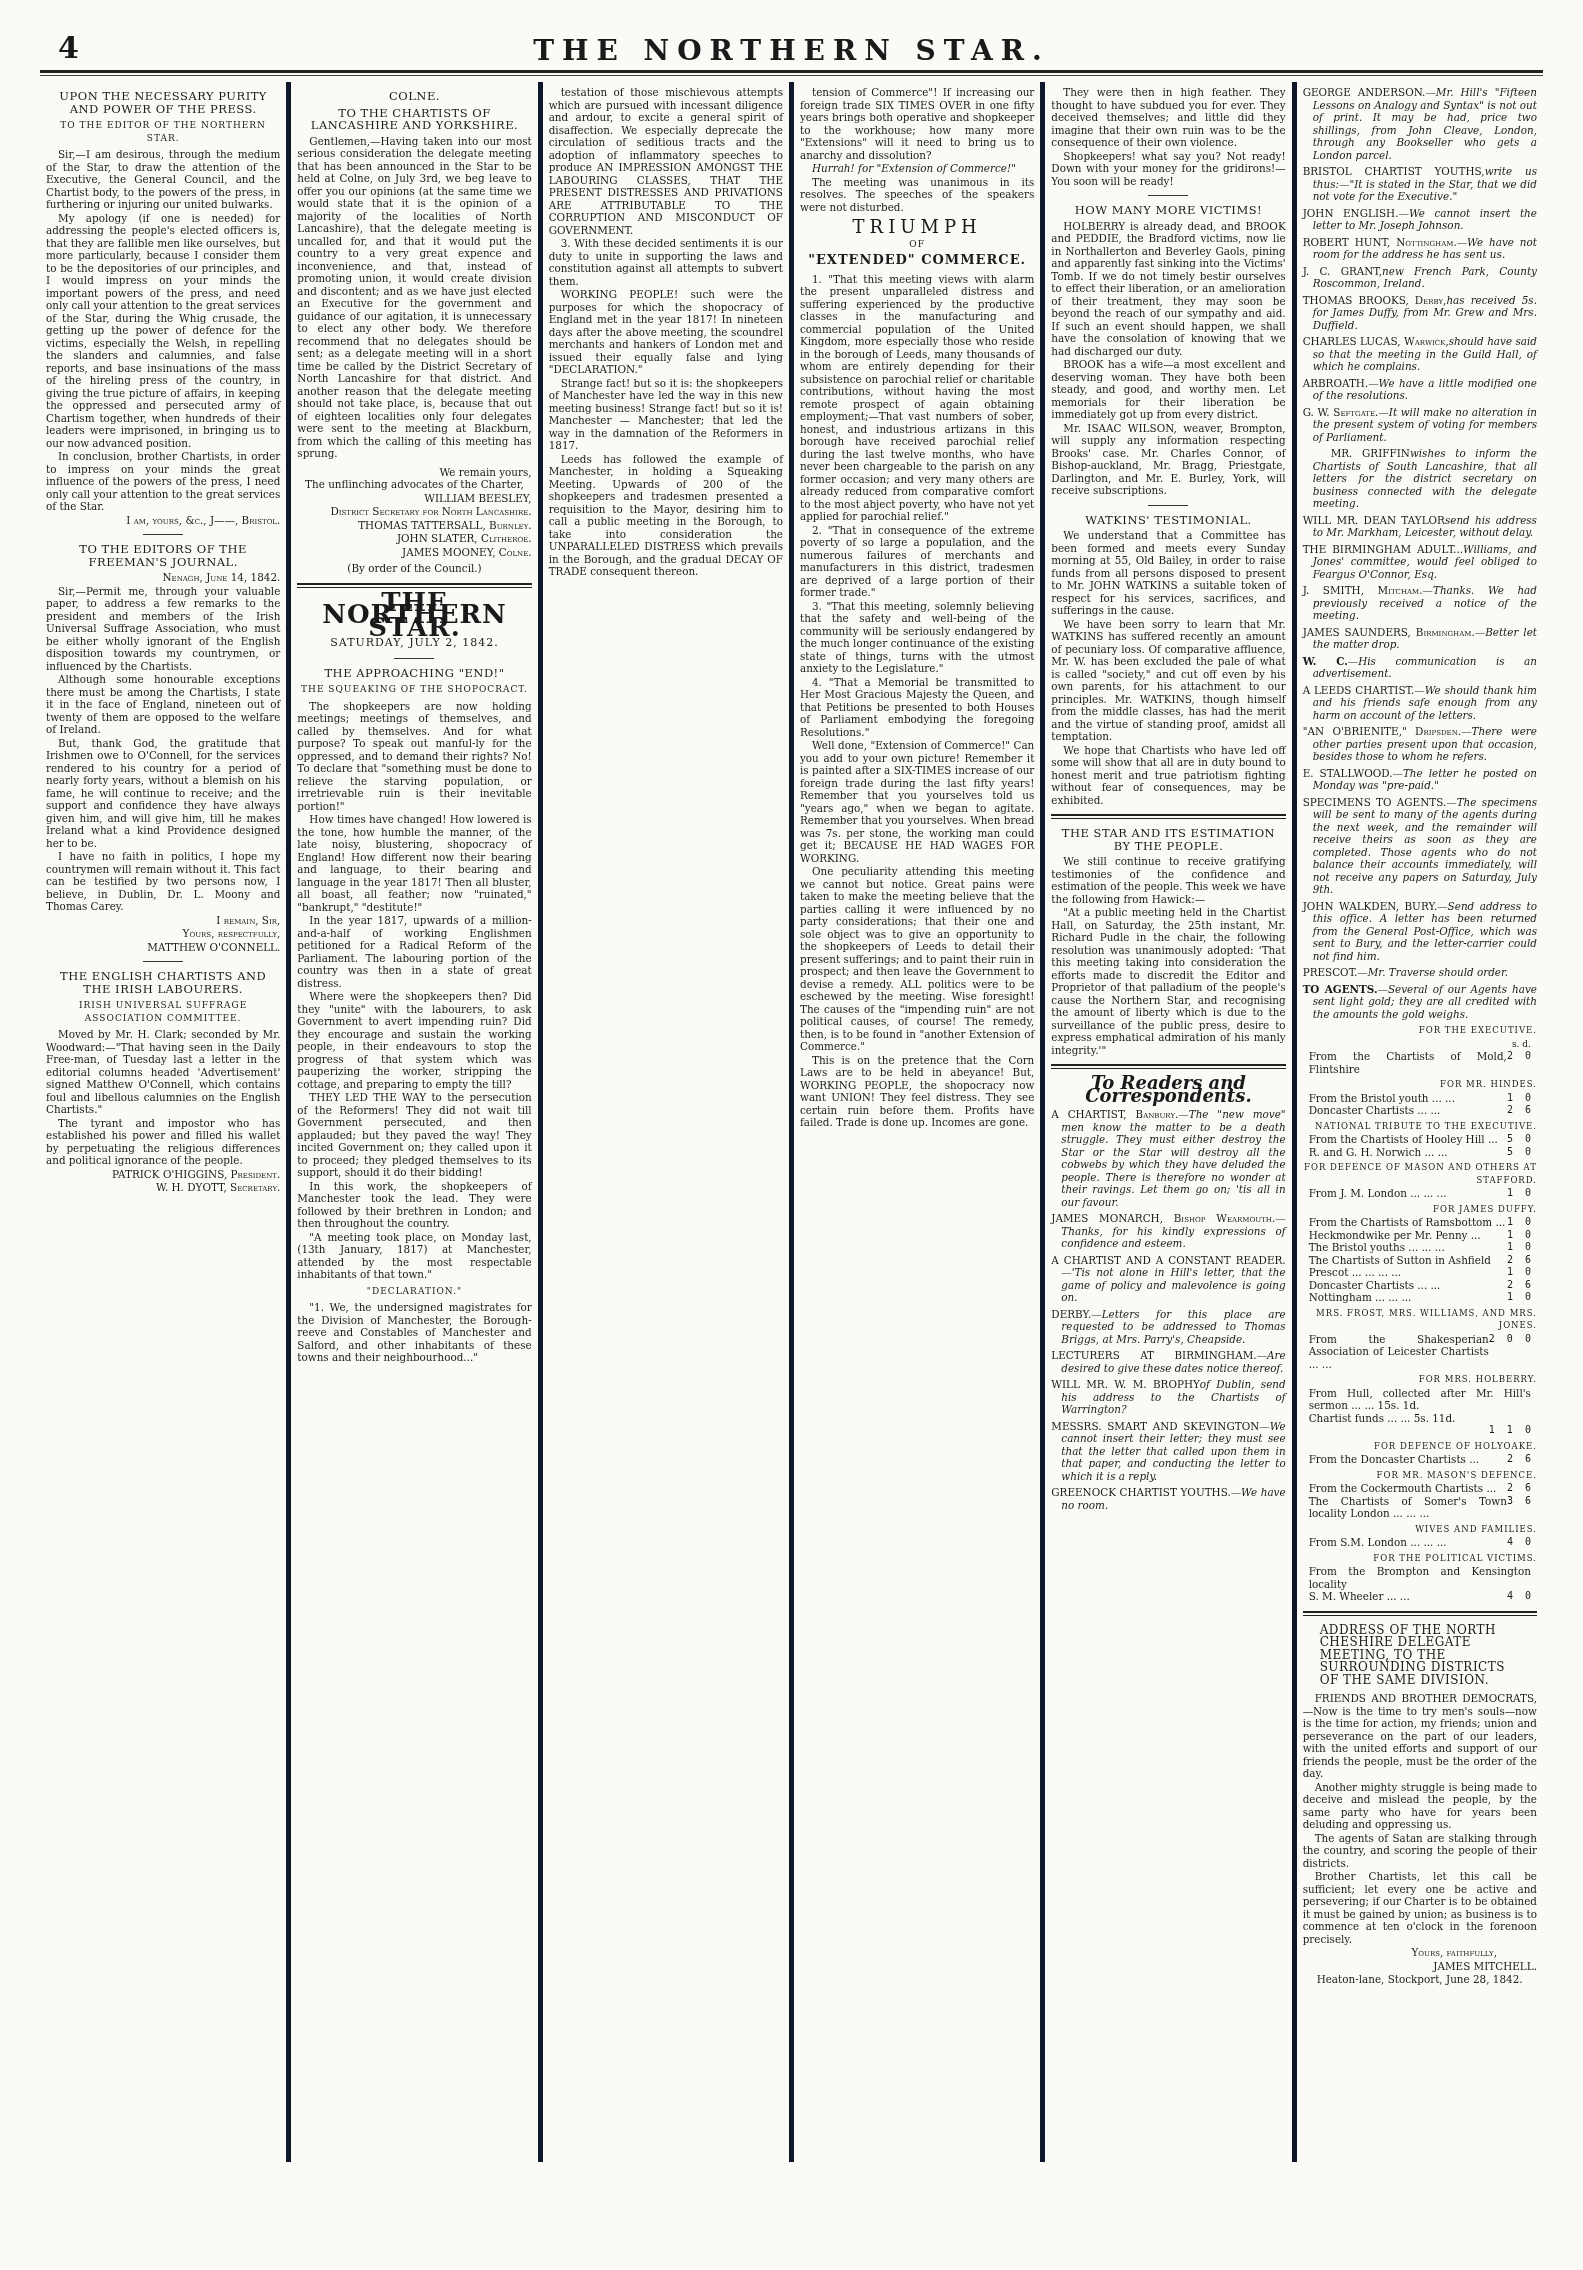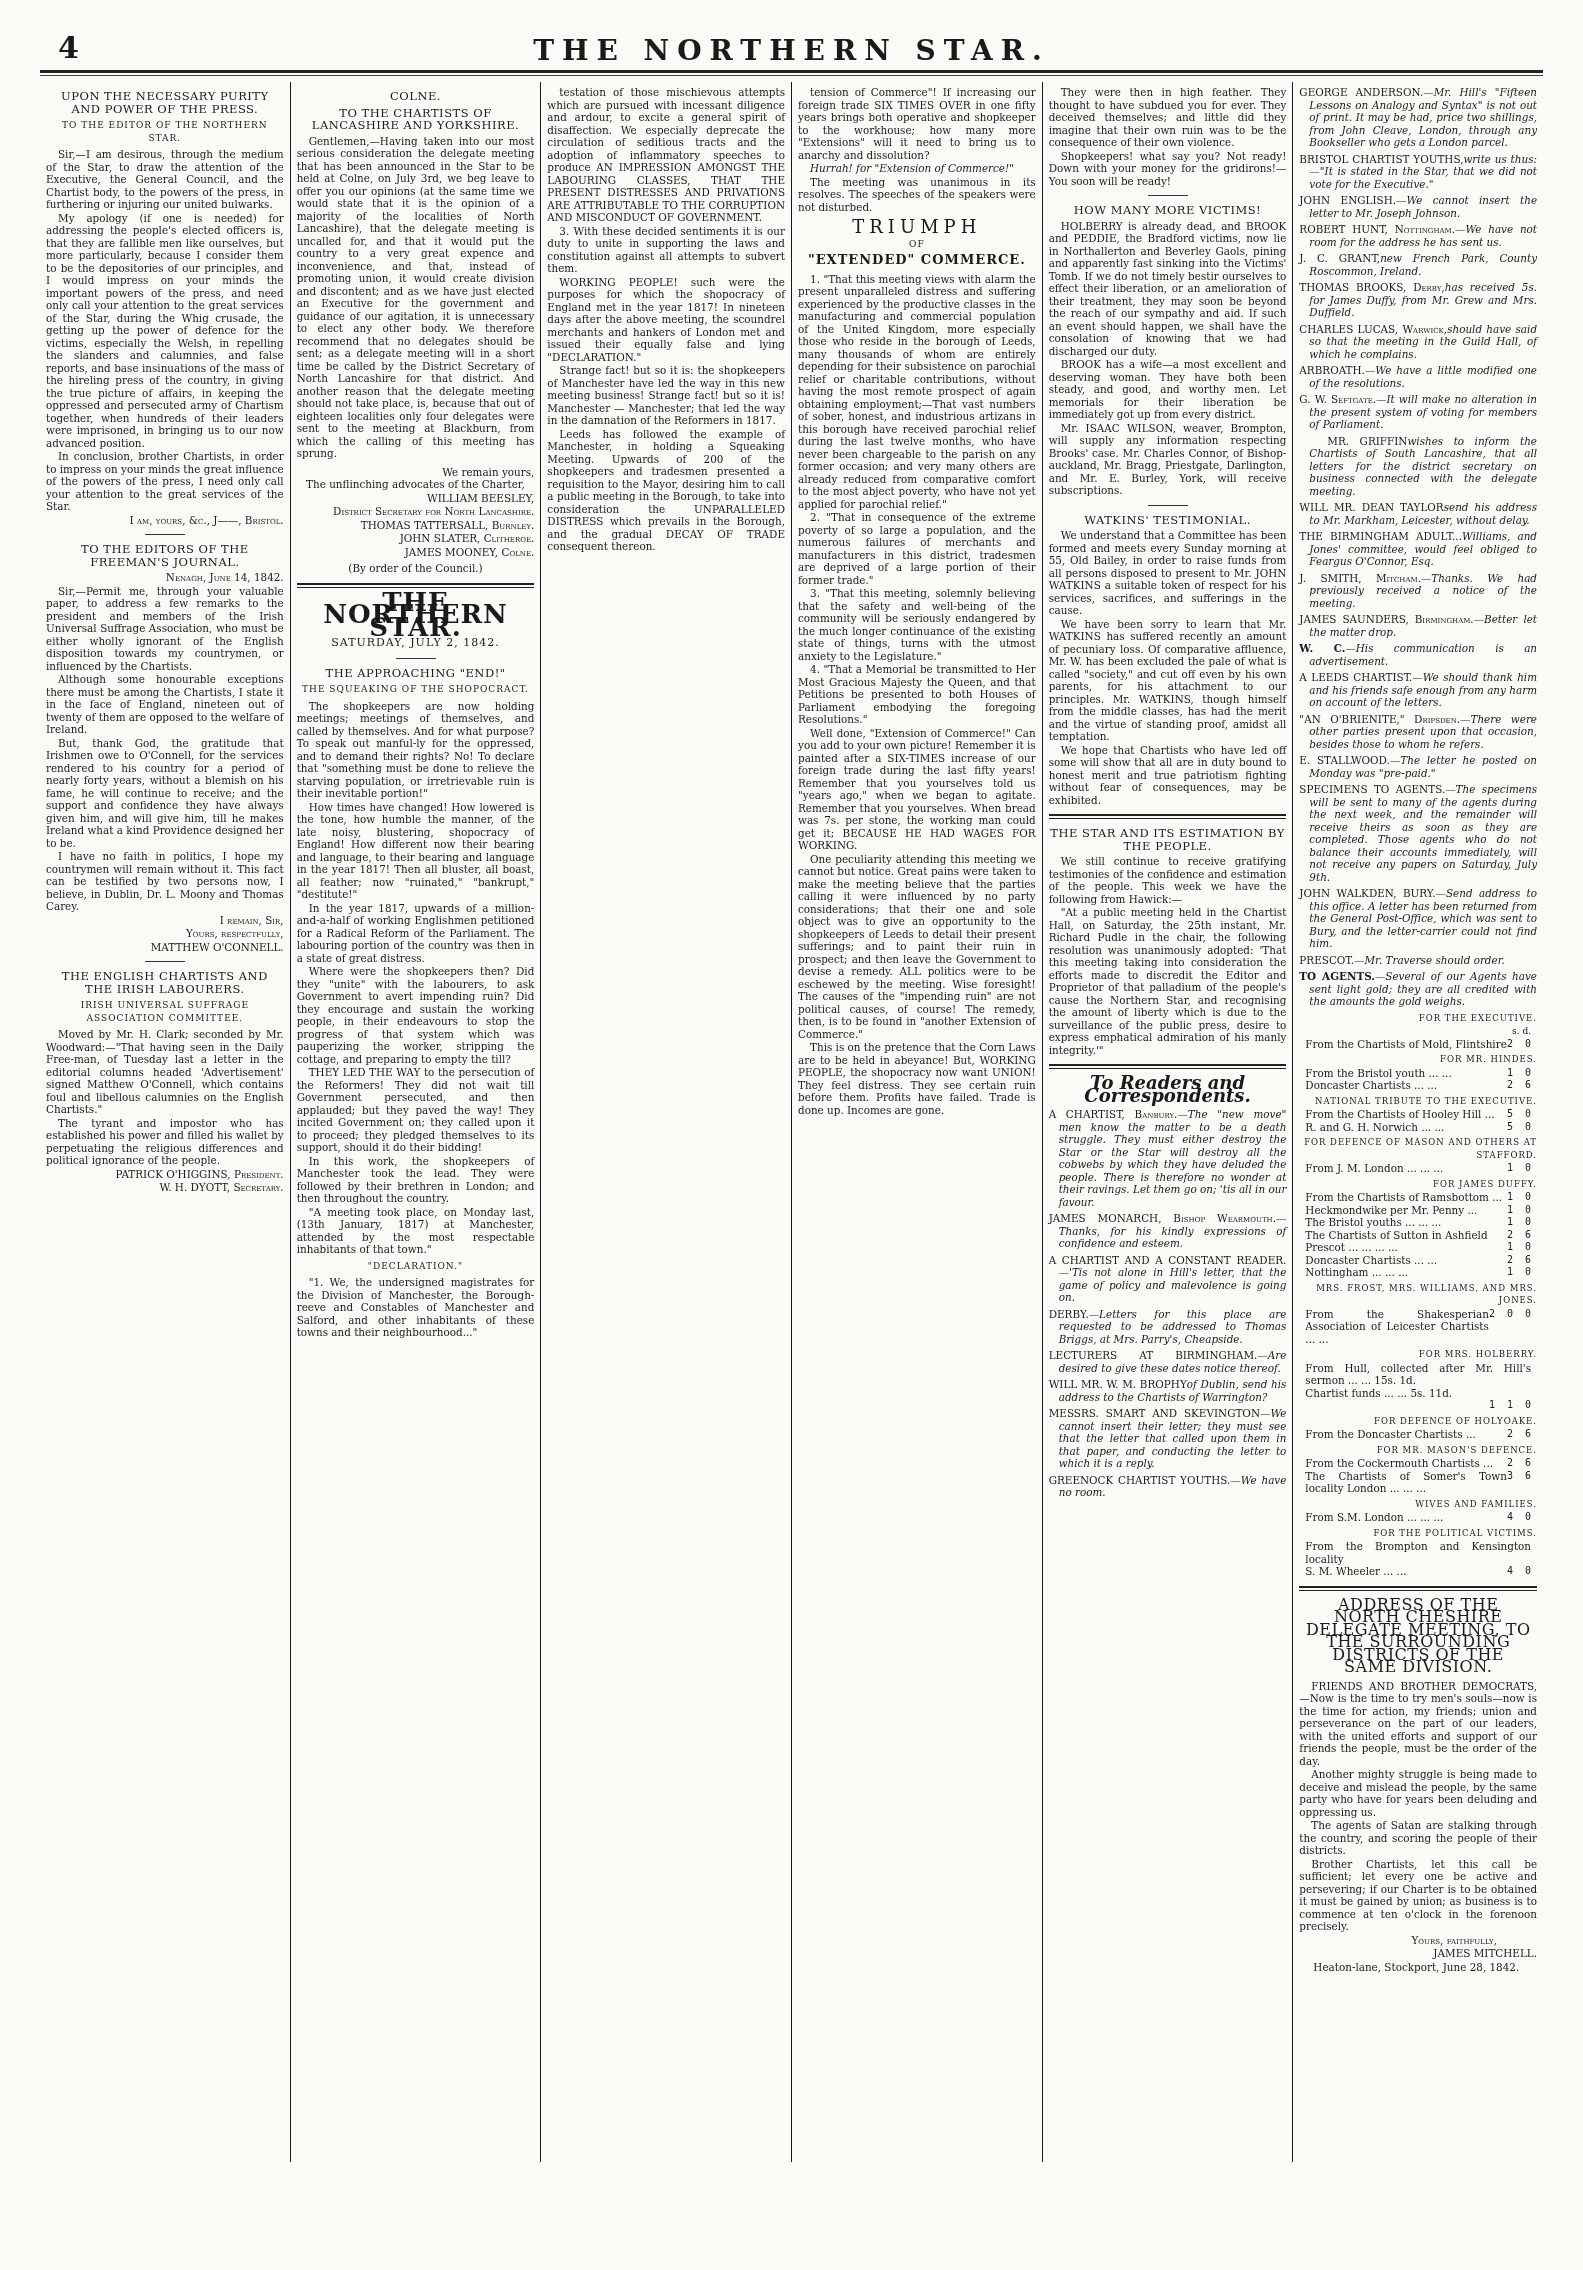--- a/index.html
+++ b/index.html
@@ -5,41 +5,41 @@
   html, body { margin:0; padding:0; background:#fbfaf7; }
   body { width:1583px; height:2270px; position:relative; overflow:hidden;
          font-family:"DejaVu Serif", serif; color:#1a1a1a; }
   .masthead { position:absolute; left:40px; right:40px; top:30px; height:48px; }
   .page-num { position:absolute; left:18px; top:0; font-size:30px; font-weight:bold; }
   .paper-title { position:absolute; left:0; right:0; top:4px; text-align:center;
                  font-size:28px; letter-spacing:8px; font-weight:bold; }
   .rule-thick { position:absolute; left:40px; right:40px; top:70px; height:3px; background:#222; }
   .rule-thin { position:absolute; left:40px; right:40px; top:75px; height:1px; background:#444; }
   .columns { position:absolute; left:40px; top:82px; width:1503px; height:2080px; display:flex; }
-  .col { flex:1; padding:4px 6px; border-right:1px solid #0f172a; overflow:hidden;
+  .col { flex:1; padding:4px 6px; border-right:5px solid #0f172a; overflow:hidden;
          font-size:10.4px; line-height:12.5px; text-align:justify; }
   .col:last-child { border-right:none; }
   .hd { text-align:center; font-size:11.5px; letter-spacing:0.5px; margin:4px 0 3px; text-transform:uppercase; }
   .sub { text-align:center; font-size:9px; letter-spacing:1px; margin:4px 0; }
   .p { text-indent:12px; margin:0 0 1px; }
   .sign { text-align:right; margin:1px 0; font-variant:small-caps; }
   .sig-block { margin:6px 0; }
   .sep { width:40px; height:1px; background:#333; margin:8px auto; }
   .dbl { border-top:2px solid #222; border-bottom:1px solid #222; height:2px; margin:8px 0; }
   .star-head { text-align:center; font-size:26px; font-weight:bold; letter-spacing:1px; margin:4px 0; }
   .date { text-align:center; font-size:11px; letter-spacing:1px; }
   .triumph { text-align:center; font-size:18px; letter-spacing:5px; margin:8px 0 0; }
   .ext { text-align:center; font-size:13px; font-weight:bold; letter-spacing:1px; margin:2px 0 6px; }
   .corr-title { text-align:center; font-size:18px; font-style:italic; font-weight:bold; margin:8px 0 6px; }
   .corr-item { margin:0 0 4px; text-indent:-10px; padding-left:10px; }
   .corr-item i { font-style:italic; }
   .sub-row { display:flex; justify-content:space-between; padding:0 6px; }
   .sub-row .amt { white-space:pre; font-family:"DejaVu Sans Mono", monospace; font-size:10px; }
   .fund-head { text-align:right; font-size:8.5px; letter-spacing:1px; margin:3px 0 1px; }
-  .address-title { text-align:center; font-size:16px; letter-spacing:0.5px; margin:6px 4px; }
+  .address-title { text-align:left; font-size:12px; letter-spacing:0.5px; margin:6px 17px; }
 </style>
 </head>
 <body>
 
 <div class="masthead">
   <div class="page-num">4</div>
   <div class="paper-title">THE NORTHERN STAR.</div>
 </div>
 <div class="rule-thick"></div>
 <div class="rule-thin"></div>

